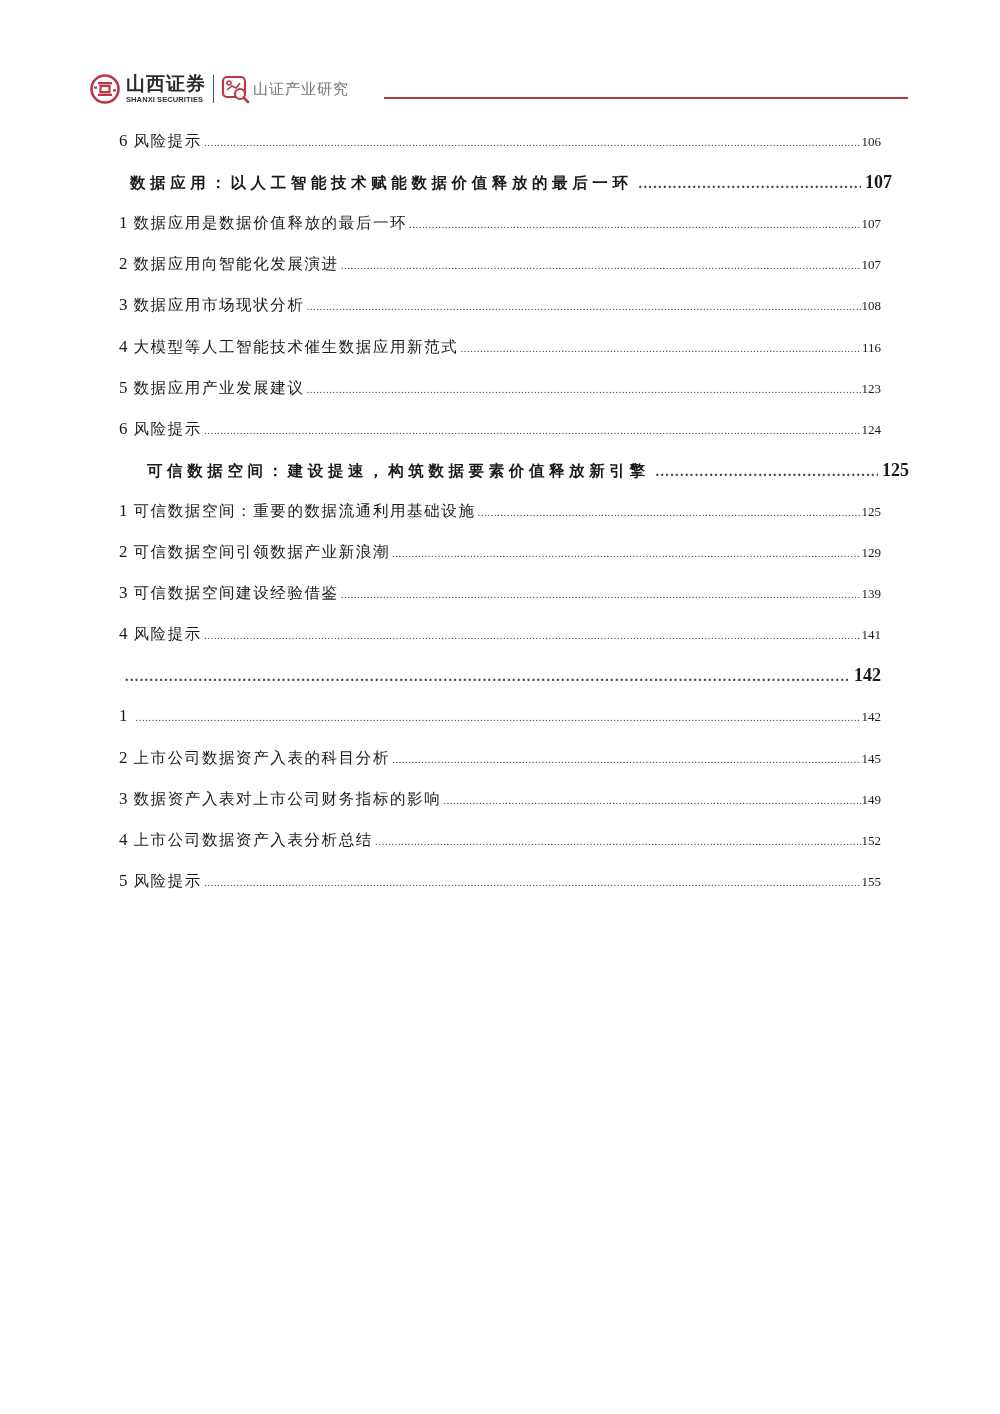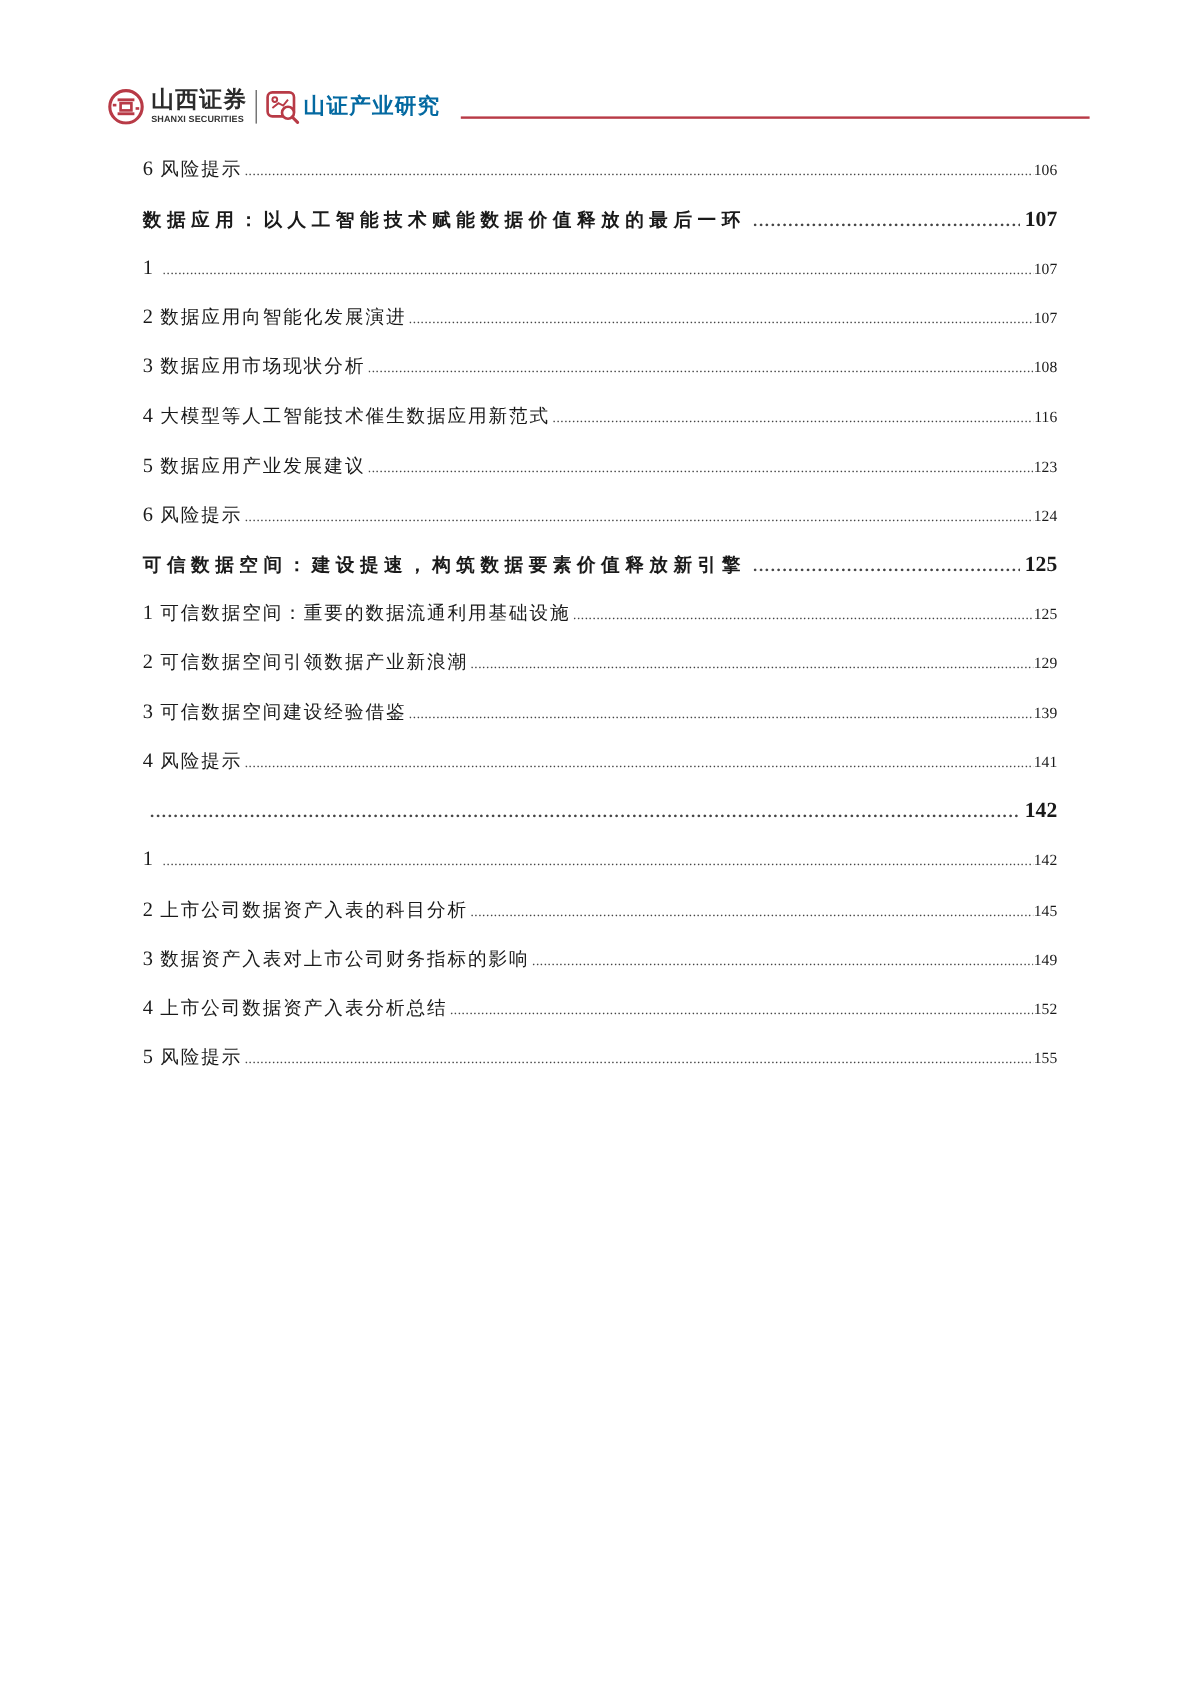--- a/index.html
+++ b/index.html
@@ -66,24 +66,24 @@
       left: 133px;
       top: 4px;
       width: 30px;
       height: 30px;
     }
     .research-title {
       position: absolute;
       left: 165px;
       top: 8px;
       font-family: "DejaVu Sans", "Liberation Sans", sans-serif;
-      font-weight: bold;
-      font-size: 18px;
+      font-weight: normal;
+      font-size: 15px;
       letter-spacing: 1px;
-      color: #0369a1;
+      color: #737373;
       white-space: nowrap;
       line-height: 22px;
     }
     .header-rule {
       position: absolute;
       left: 296px;
       top: 27px;
       width: 524px;
       height: 2px;
       background: #b83a46;
@@ -174,27 +174,28 @@
   <div class="header-rule"></div>
 </div>
 
 <div class="toc" id="toc">
     <div class="toc-row" style="top: 0px;">
       <span class="num">6</span>
       <span class="label">风险提示</span>
       <span class="leader"></span>
       <span class="page">106</span>
     </div>
-    <div class="toc-row chapter" style="top: 41.1px;">
+    <div class="toc-row chapter" style="top: 41.1px; margin-left: 11px;">
       <span class="label">数据应用：以人工智能技术赋能数据价值释放的最后一环</span>
       <span class="leader"></span>
       <span class="page">107</span>
     </div>
     <div class="toc-row" style="top: 82.2px;">
       <span class="num">1</span>
+      <span class="label">数据应用是数据价值释放的最后一环</span>
       <span class="leader"></span>
       <span class="page">107</span>
     </div>
     <div class="toc-row" style="top: 123.3px;">
       <span class="num">2</span>
       <span class="label">数据应用向智能化发展演进</span>
       <span class="leader"></span>
       <span class="page">107</span>
     </div>
     <div class="toc-row" style="top: 164.4px;">
@@ -214,21 +215,21 @@
       <span class="label">数据应用产业发展建议</span>
       <span class="leader"></span>
       <span class="page">123</span>
     </div>
     <div class="toc-row" style="top: 287.7px;">
       <span class="num">6</span>
       <span class="label">风险提示</span>
       <span class="leader"></span>
       <span class="page">124</span>
     </div>
-    <div class="toc-row chapter" style="top: 328.8px;">
+    <div class="toc-row chapter" style="top: 328.8px; margin-left: 28px;">
       <span class="label">可信数据空间：建设提速，构筑数据要素价值释放新引擎</span>
       <span class="leader"></span>
       <span class="page">125</span>
     </div>
     <div class="toc-row" style="top: 369.9px;">
       <span class="num">1</span>
       <span class="label">可信数据空间：重要的数据流通利用基础设施</span>
       <span class="leader"></span>
       <span class="page">125</span>
     </div>

